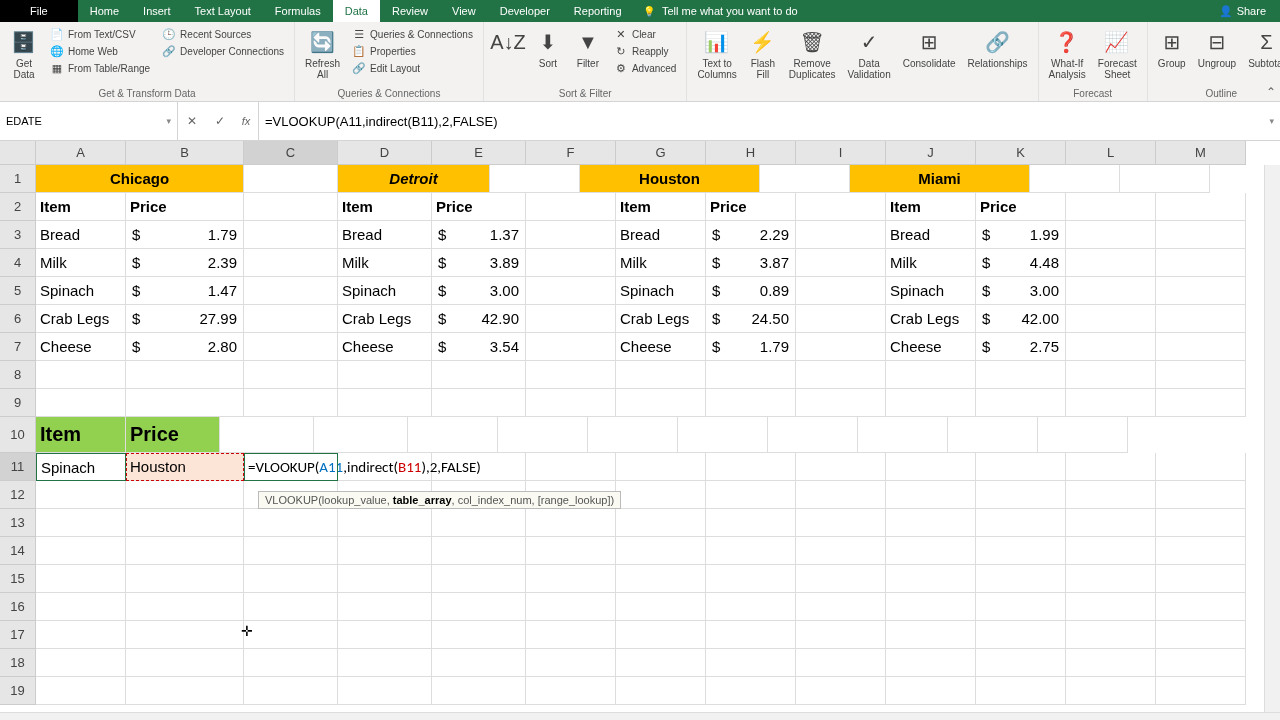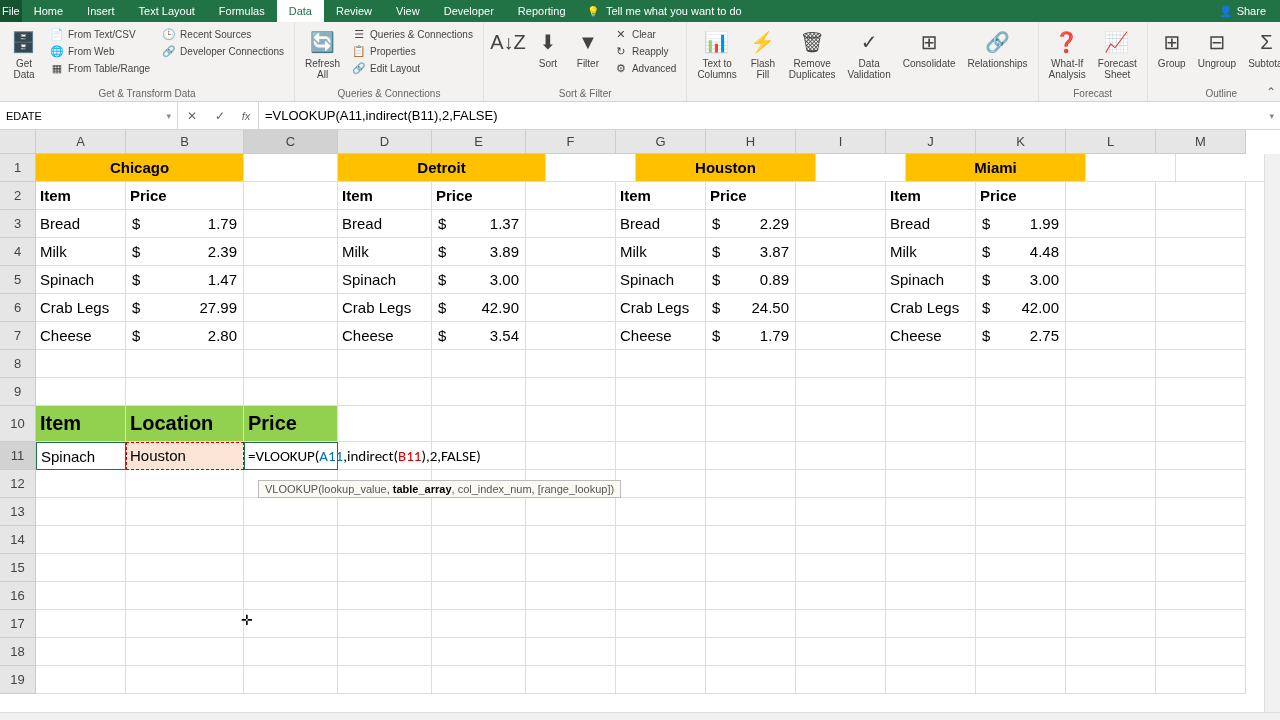--- a/index.html
+++ b/index.html
@@ -1,40 +1,40 @@
 <!DOCTYPE html>
 <html><head>
 <meta charset="utf-8">
 <style>
 * { box-sizing: border-box; margin: 0; padding: 0; }
 body { font-family: "Segoe UI", Tahoma, sans-serif; font-size: 11px; background: #fff; overflow: hidden; width: 1280px; height: 720px; }
 
 
 .tabs { background: #217346; height: 22px; display: flex; align-items: stretch; color: #fff; }
 .tab { padding: 0 12px; display: flex; align-items: center; font-size: 11px; cursor: pointer; }
-.tab.file { background: #14532d; padding: 0 2px; }
+.tab.file { background: #000000; padding: 0 30px; }
 .tab.active { background: #fff; color: #217346; }
 .tell-me { display: flex; align-items: center; gap: 6px; margin-left: 10px; color: #fff; }
 .tell-me::before { content: "💡"; font-size: 10px; }
 .share { margin-left: auto; padding: 0 14px; display: flex; align-items: center; gap: 4px; }
 
 
 .ribbon { height: 80px; background: #f3f2f1; border-bottom: 1px solid #d4d4d4; display: flex; position: relative; }
 .ribbon-group { border-right: 1px solid #e1e1e1; display: flex; flex-direction: column; justify-content: space-between; padding: 2px 6px; }
 .group-label { font-size: 10px; color: #666; text-align: center; padding: 2px 0 0; }
 .group-body { display: flex; align-items: flex-start; gap: 4px; flex: 1; padding-top: 2px; }
 .big-btn { display: flex; flex-direction: column; align-items: center; justify-content: center; gap: 2px; padding: 2px 4px; font-size: 10px; text-align: center; line-height: 1.1; cursor: pointer; color: #444; }
 .big-btn .ico { width: 28px; height: 28px; display: flex; align-items: center; justify-content: center; font-size: 20px; }
 .small-btns { display: flex; flex-direction: column; gap: 1px; }
 .small-btn { font-size: 10px; color: #444; padding: 1px 4px; display: flex; align-items: center; gap: 4px; cursor: pointer; white-space: nowrap; }
 .small-btn .ico { width: 14px; height: 14px; display: inline-flex; align-items: center; justify-content: center; font-size: 11px; }
 .collapse { position: absolute; right: 4px; bottom: 2px; font-size: 12px; color: #666; cursor: pointer; }
 
 
-.formula-bar { height: 28px; border-bottom: 1px solid #d4d4d4; display: flex; align-items: stretch; }
+.formula-bar { height: 39px; border-bottom: 1px solid #d4d4d4; display: flex; align-items: stretch; }
 .name-box { width: 178px; border-right: 1px solid #d4d4d4; display: flex; align-items: center; padding: 0 6px; position: relative; background: #fff; }
 .name-box::after { content: "▾"; position: absolute; right: 6px; color: #888; font-size: 9px; }
 .fb-btns { display: flex; align-items: center; border-right: 1px solid #d4d4d4; }
 .fb-btn { width: 28px; display: flex; align-items: center; justify-content: center; color: #666; cursor: pointer; font-size: 12px; }
 .fb-fx { width: 24px; display: flex; align-items: center; justify-content: center; font-style: italic; color: #666; }
 .fb-input { flex: 1; display: flex; align-items: center; padding: 0 6px; font-size: 13px; background: #fff; position: relative; }
 .fb-input::after { content: "▾"; position: absolute; right: 6px; color: #888; font-size: 9px; }
 
 
 .sheet { position: relative; height: calc(720px - 22px - 80px - 28px - 8px); overflow: hidden; display: flex; }
@@ -100,21 +100,21 @@
           <div style="white-space:pre-line">Get
 Data</div>
         </div>
       <div class="small-btns">
         <div class="small-btn">
             <span class="ico">📄</span>
             <span>From Text/CSV</span>
           </div>
         <div class="small-btn">
             <span class="ico">🌐</span>
-            <span>From Web</span>
+            <span>Home Web</span>
           </div>
         <div class="small-btn">
             <span class="ico">▦</span>
             <span>From Table/Range</span>
           </div>
       </div>
       <div class="small-btns">
         <div class="small-btn">
             <span class="ico">🕒</span>
             <span>Recent Sources</span>
@@ -293,21 +293,21 @@
       <div class="row-h">15</div>
       <div class="row-h">16</div>
       <div class="row-h">17</div>
       <div class="row-h">18</div>
       <div class="row-h">19</div>
     </div>
   <div class="grid" id="grid">
       <div class="row">
         <div class="cell hdr-yellow" style="width: 208px;">Chicago</div>
         <div class="cell" style="width: 94px;"></div>
-        <div class="cell hdr-yellow" style="width: 208px;">Detroit</div>
+        <div class="cell hdr-yellow" style="width: 152px; font-style: italic;">Detroit</div>
         <div class="cell" style="width: 90px;"></div>
         <div class="cell hdr-yellow" style="width: 180px;">Houston</div>
         <div class="cell" style="width: 90px;"></div>
         <div class="cell hdr-yellow" style="width: 180px;">Miami</div>
         <div class="cell" style="width: 90px;"></div>
         <div class="cell" style="width: 90px;"></div>
       </div>
       <div class="row">
         <div class="cell bold" style="width: 90px;">Item</div>
         <div class="cell bold" style="width: 118px;">Price</div>
@@ -483,21 +483,20 @@
         <div class="cell" style="width: 90px;"></div>
         <div class="cell" style="width: 90px;"></div>
         <div class="cell" style="width: 90px;"></div>
         <div class="cell" style="width: 90px;"></div>
         <div class="cell" style="width: 90px;"></div>
         <div class="cell" style="width: 90px;"></div>
         <div class="cell" style="width: 90px;"></div>
       </div>
       <div class="row" style="height: 36px;">
         <div class="cell hdr-green" style="width: 90px;">Item</div>
-        <div class="cell hdr-green" style="width: 118px;">Location</div>
         <div class="cell hdr-green" style="width: 94px;">Price</div>
         <div class="cell" style="width: 94px;"></div>
         <div class="cell" style="width: 94px;"></div>
         <div class="cell" style="width: 90px;"></div>
         <div class="cell" style="width: 90px;"></div>
         <div class="cell" style="width: 90px;"></div>
         <div class="cell" style="width: 90px;"></div>
         <div class="cell" style="width: 90px;"></div>
         <div class="cell" style="width: 90px;"></div>
         <div class="cell" style="width: 90px;"></div>

